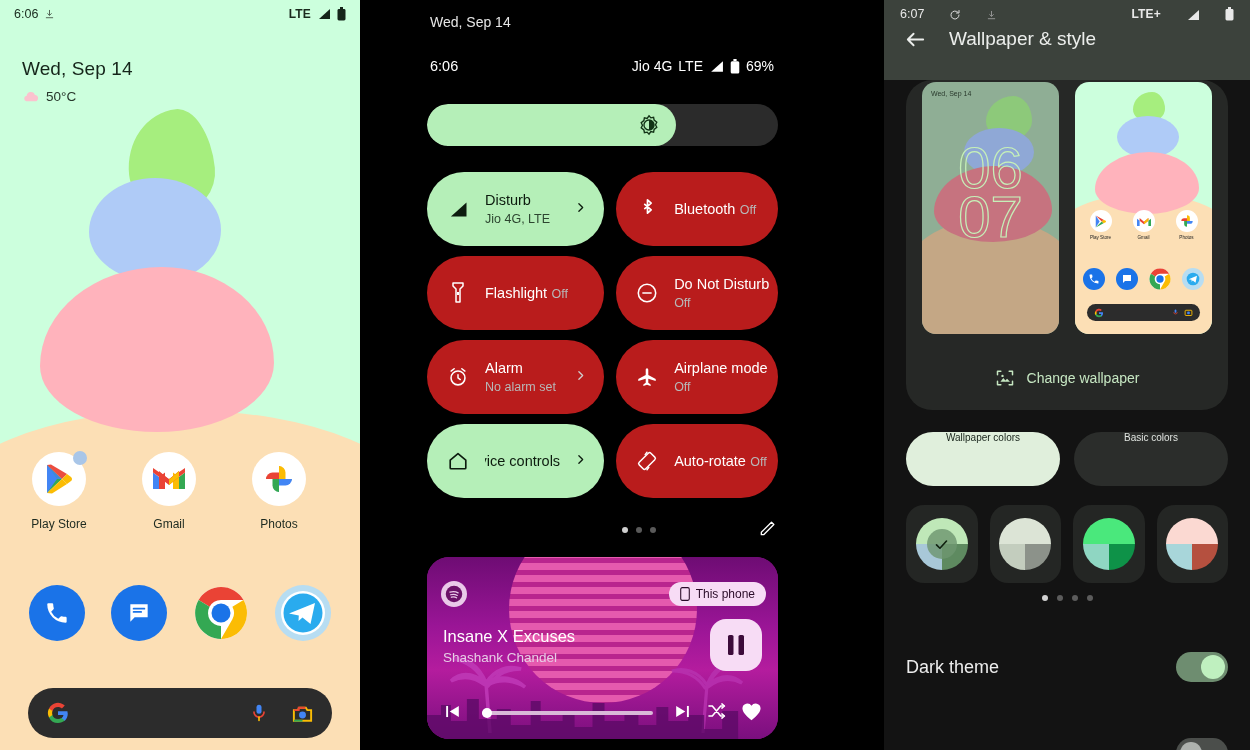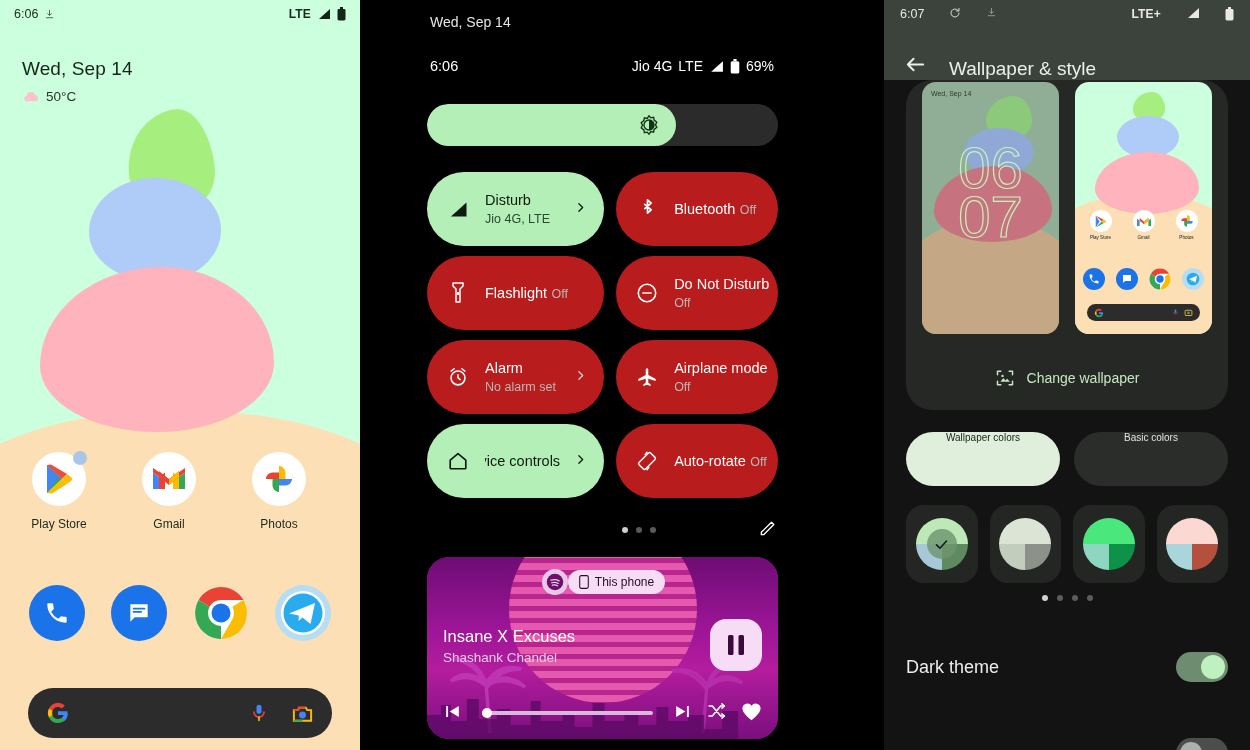--- a/index.html
+++ b/index.html
@@ -87,22 +87,22 @@
   .pencil { margin-left:auto; }
 
   .media { position:absolute; left:15px; right:14px; top:557px; height:182px;
            border-radius:22px; overflow:hidden; background:#8E0F8E; }
   .media-art { position:absolute; inset:0; background:
       linear-gradient(180deg,#6E0C74 0%,#9A1596 38%,#B41C9E 62%,#7A0F7E 100%); }
   .sun { position:absolute; left:50%; top:-42px; transform:translateX(-50%);
          width:188px; height:188px; border-radius:50%;
          background:repeating-linear-gradient(180deg,#E55AAE 0 7px,#B9258E 7px 12px); }
   .palm { position:absolute; bottom:6px; width:90px; height:92px; opacity:.85; }
-  .media-top { position:absolute; top:12px; left:14px; right:12px; display:flex;
-               align-items:center; justify-content:center; }
+  .media-top { position:absolute; top:24px; left:14px; right:12px; display:flex;
+               align-items:center; justify-content:space-between; }
   .spotify { width:26px; height:26px; border-radius:50%; background:#E9C9E9;
              display:flex; align-items:center; justify-content:center; }
   .chip { background:#F7DCF5; border-radius:14px; padding:5px 11px; display:flex;
           align-items:center; gap:6px; font-size:12px; color:#2a0c28; }
   .media-mid { position:absolute; left:16px; top:70px; }
   .m-title { font-size:16.5px; color:#fff; }
   .m-artist { font-size:13.5px; color:#e7cde6; margin-top:4px; }
   .playbtn { position:absolute; right:16px; top:62px; width:52px; height:52px;
              border-radius:16px; background:#F7DCF5; display:flex; align-items:center;
              justify-content:center; }
@@ -112,23 +112,23 @@
           margin:0 6px; }
   .seek-knob { position:absolute; left:0; top:-3px; width:10px; height:10px;
                border-radius:50%; background:#fff; }
 
   
   .panel3 { position:relative; width:366px; height:750px; background:#131313;
             overflow:hidden; margin-left:92px; }
   .p3-status { position:absolute; top:0; left:0; right:0; height:28px; background:#3C423C;
                display:flex; align-items:center; justify-content:space-between;
                padding:0 16px; font-size:12.5px; color:#e8e8e8; z-index:5; }
-  .p3-status-left, .p3-status-right { display:flex; align-items:flex-start; gap:25px; }
+  .p3-status-left, .p3-status-right { display:flex; align-items:flex-end; gap:25px; }
   .p3-appbar { position:absolute; top:28px; left:0; right:0; height:52px; background:#3C423C;
-               display:flex; align-items:flex-end; gap:22px; padding:0 20px; z-index:5; }
+               display:flex; align-items:flex-start; gap:22px; padding:0 20px; z-index:5; }
   .p3-title { font-size:19px; color:#eceeec; }
 
   .prev-card { position:absolute; top:80px; left:22px; right:22px; height:330px;
                background:#262826; border-radius:26px; }
   .previews { position:absolute; top:2px; left:16px; right:16px; height:252px;
               display:flex; gap:16px; justify-content:center; }
   .prev { width:138px; height:252px; border-radius:14px; overflow:hidden; position:relative; }
   .prev-lock { background:#8FAE95; }
   .lock-hill { position:absolute; left:-20px; right:-20px; bottom:0; height:115px;
                background:#C4A785; border-radius:50% 50% 0 0 / 60px 60px 0 0; }

